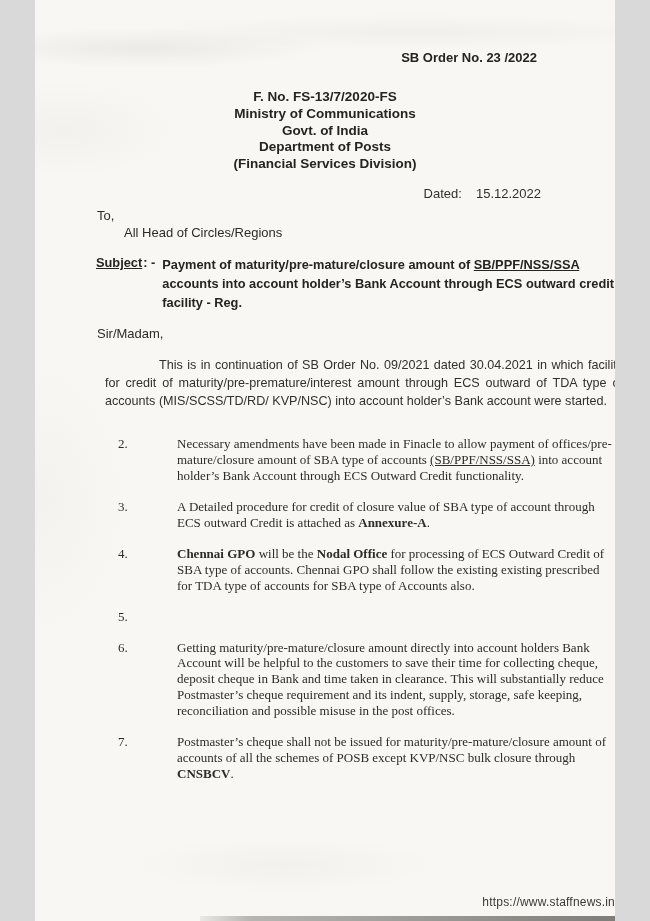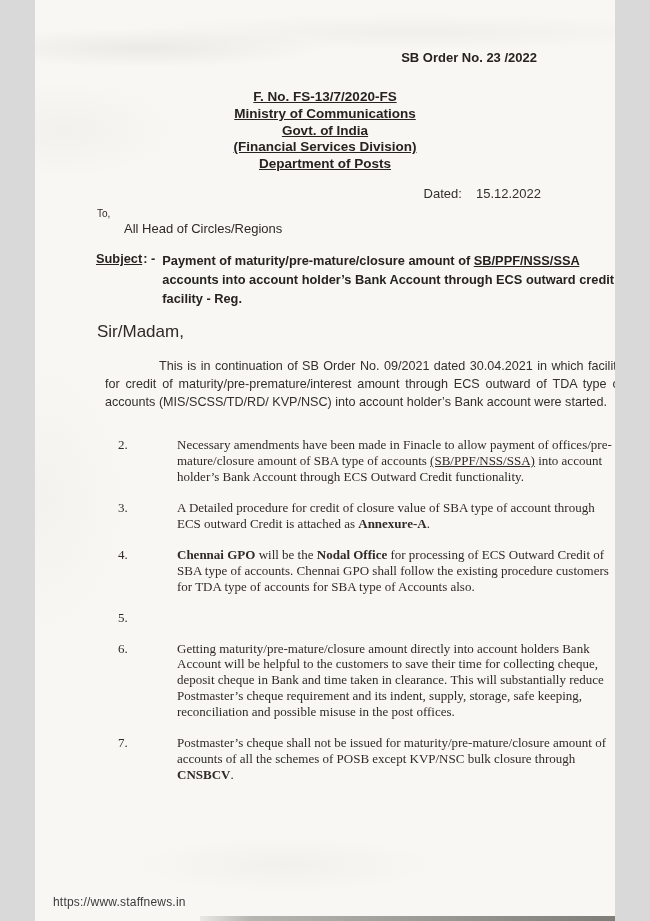--- a/index.html
+++ b/index.html
@@ -29,45 +29,44 @@
     font-weight: bold;
     color: #262320;
   }
   .letterhead {
     margin-top: 24px;
     text-align: center;
     font-size: 13.5px;
     font-weight: bold;
     line-height: 16.8px;
     color: #262320;
-    text-decoration: underline;
   }
   .place-date {
     margin-top: 13px;
     padding-right: 74px;
     text-align: right;
     font-size: 13px;
     line-height: 16.5px;
     color: #33302c;
   }
   .date-gap { display: inline-block; width: 14px; }
-  .to-label { margin: 6px 0 0 62px; font-size: 10px; }
+  .to-label { margin: 6px 0 0 62px; font-size: 13px; }
   .to-recipient { margin: 2px 0 0 89px; font-size: 13px; }
   .subject-row {
     margin: 15px 0 0 61px;
     display: flex;
     align-items: flex-start;
     font-size: 12.8px;
     font-weight: bold;
     color: #262320;
   }
   .subject-label { text-decoration: underline; white-space: nowrap; text-align: center; }
   .subject-sep { margin: 0 7px 0 1px; white-space: nowrap; }
   .subject-text { width: 468px; line-height: 19px; }
-  .salutation { margin: 14px 0 16px 62px; font-size: 17px; }
+  .salutation { margin: 14px 0 16px 62px; font-size: 13px; }
   .para1 {
     margin: 16px 62px 0 70px;
     width: 518px;
     font-size: 12.6px;
     line-height: 17.6px;
     text-align: justify;
     text-indent: 54px;
     color: #33302c;
   }
   .items { margin-top: 26px; }
@@ -80,21 +79,21 @@
     color: #2f2b28;
     white-space: pre-wrap;
   }
   .b { font-weight: bold; }
   .u { text-decoration: underline; margin-top: 32px; }
   .footer-url {
     position: absolute;
     bottom: 12px;
     left: 0;
     width: 100%;
-    text-align: left;
+    text-align: right;
     font-size: 12px;
     color: #3a3a3a;
     padding-left: 18px;
     box-sizing: border-box;
     letter-spacing: 0.2px;
   }
   .scan-band {
     position: absolute;
     bottom: 0;
     left: 165px;
@@ -112,22 +111,22 @@
 <body>
 
 <div class="page">
 
   <div class="order-no sans">SB Order No.  23 /2022</div>
 
   <div class="letterhead sans">
     <div>F. No. FS-13/7/2020-FS</div>
     <div>Ministry of Communications</div>
     <div>Govt. of India</div>
+    <div>Department of Posts</div>
     <div>(Financial Services Division)</div>
-    <div>Department of Posts</div>
   </div>
 
   <div class="place-date sans">
     <div><span>Dated:</span><span class="date-gap"></span><span>15.12.2022</span></div>
   </div>
 
   <div class="to-label sans">To,</div>
   <div class="to-recipient sans">All Head of Circles/Regions</div>
 
   <div class="subject-row sans">
@@ -144,21 +143,21 @@
       <div class="item">
         <span class="item-num serif">2.</span>
         <div class="item-text serif"><span>Necessary amendments have been made in Finacle to allow payment of offices/pre-mature/closure amount of SBA type of accounts </span><span class="u">(SB/PPF/NSS/SSA)</span><span> into account holder’s Bank Account through ECS Outward Credit functionality.</span></div>
       </div>
       <div class="item">
         <span class="item-num serif">3.</span>
         <div class="item-text serif"><span>A Detailed procedure for credit of closure value of SBA type of account through ECS outward Credit is attached as </span><span class="b">Annexure-A</span><span>.</span></div>
       </div>
       <div class="item">
         <span class="item-num serif">4.</span>
-        <div class="item-text serif"><span class="b">Chennai GPO</span><span> will be the </span><span class="b">Nodal Office</span><span> for processing of ECS Outward Credit of SBA type of accounts. Chennai GPO shall follow the existing procedure customers for TDA type of accounts for SBA type of Accounts also.</span></div>
+        <div class="item-text serif"><span class="b">Chennai GPO</span><span> will be the </span><span class="b">Nodal Office</span><span> for processing of ECS Outward Credit of SBA type of accounts. Chennai GPO shall follow the existing existing prescribed for TDA type of accounts for SBA type of Accounts also.</span></div>
       </div>
       <div class="item">
         <span class="item-num serif">5.</span>
       </div>
       <div class="item">
         <span class="item-num serif">6.</span>
         <div class="item-text serif"><span>Getting maturity/pre-mature/closure amount directly into account holders Bank Account will be helpful to the customers to save their time for collecting cheque, deposit cheque in Bank and time taken in clearance. This will substantially reduce Postmaster’s cheque requirement and its indent, supply, storage, safe keeping, reconciliation and possible misuse in the post offices.</span></div>
       </div>
       <div class="item">
         <span class="item-num serif">7.</span>

